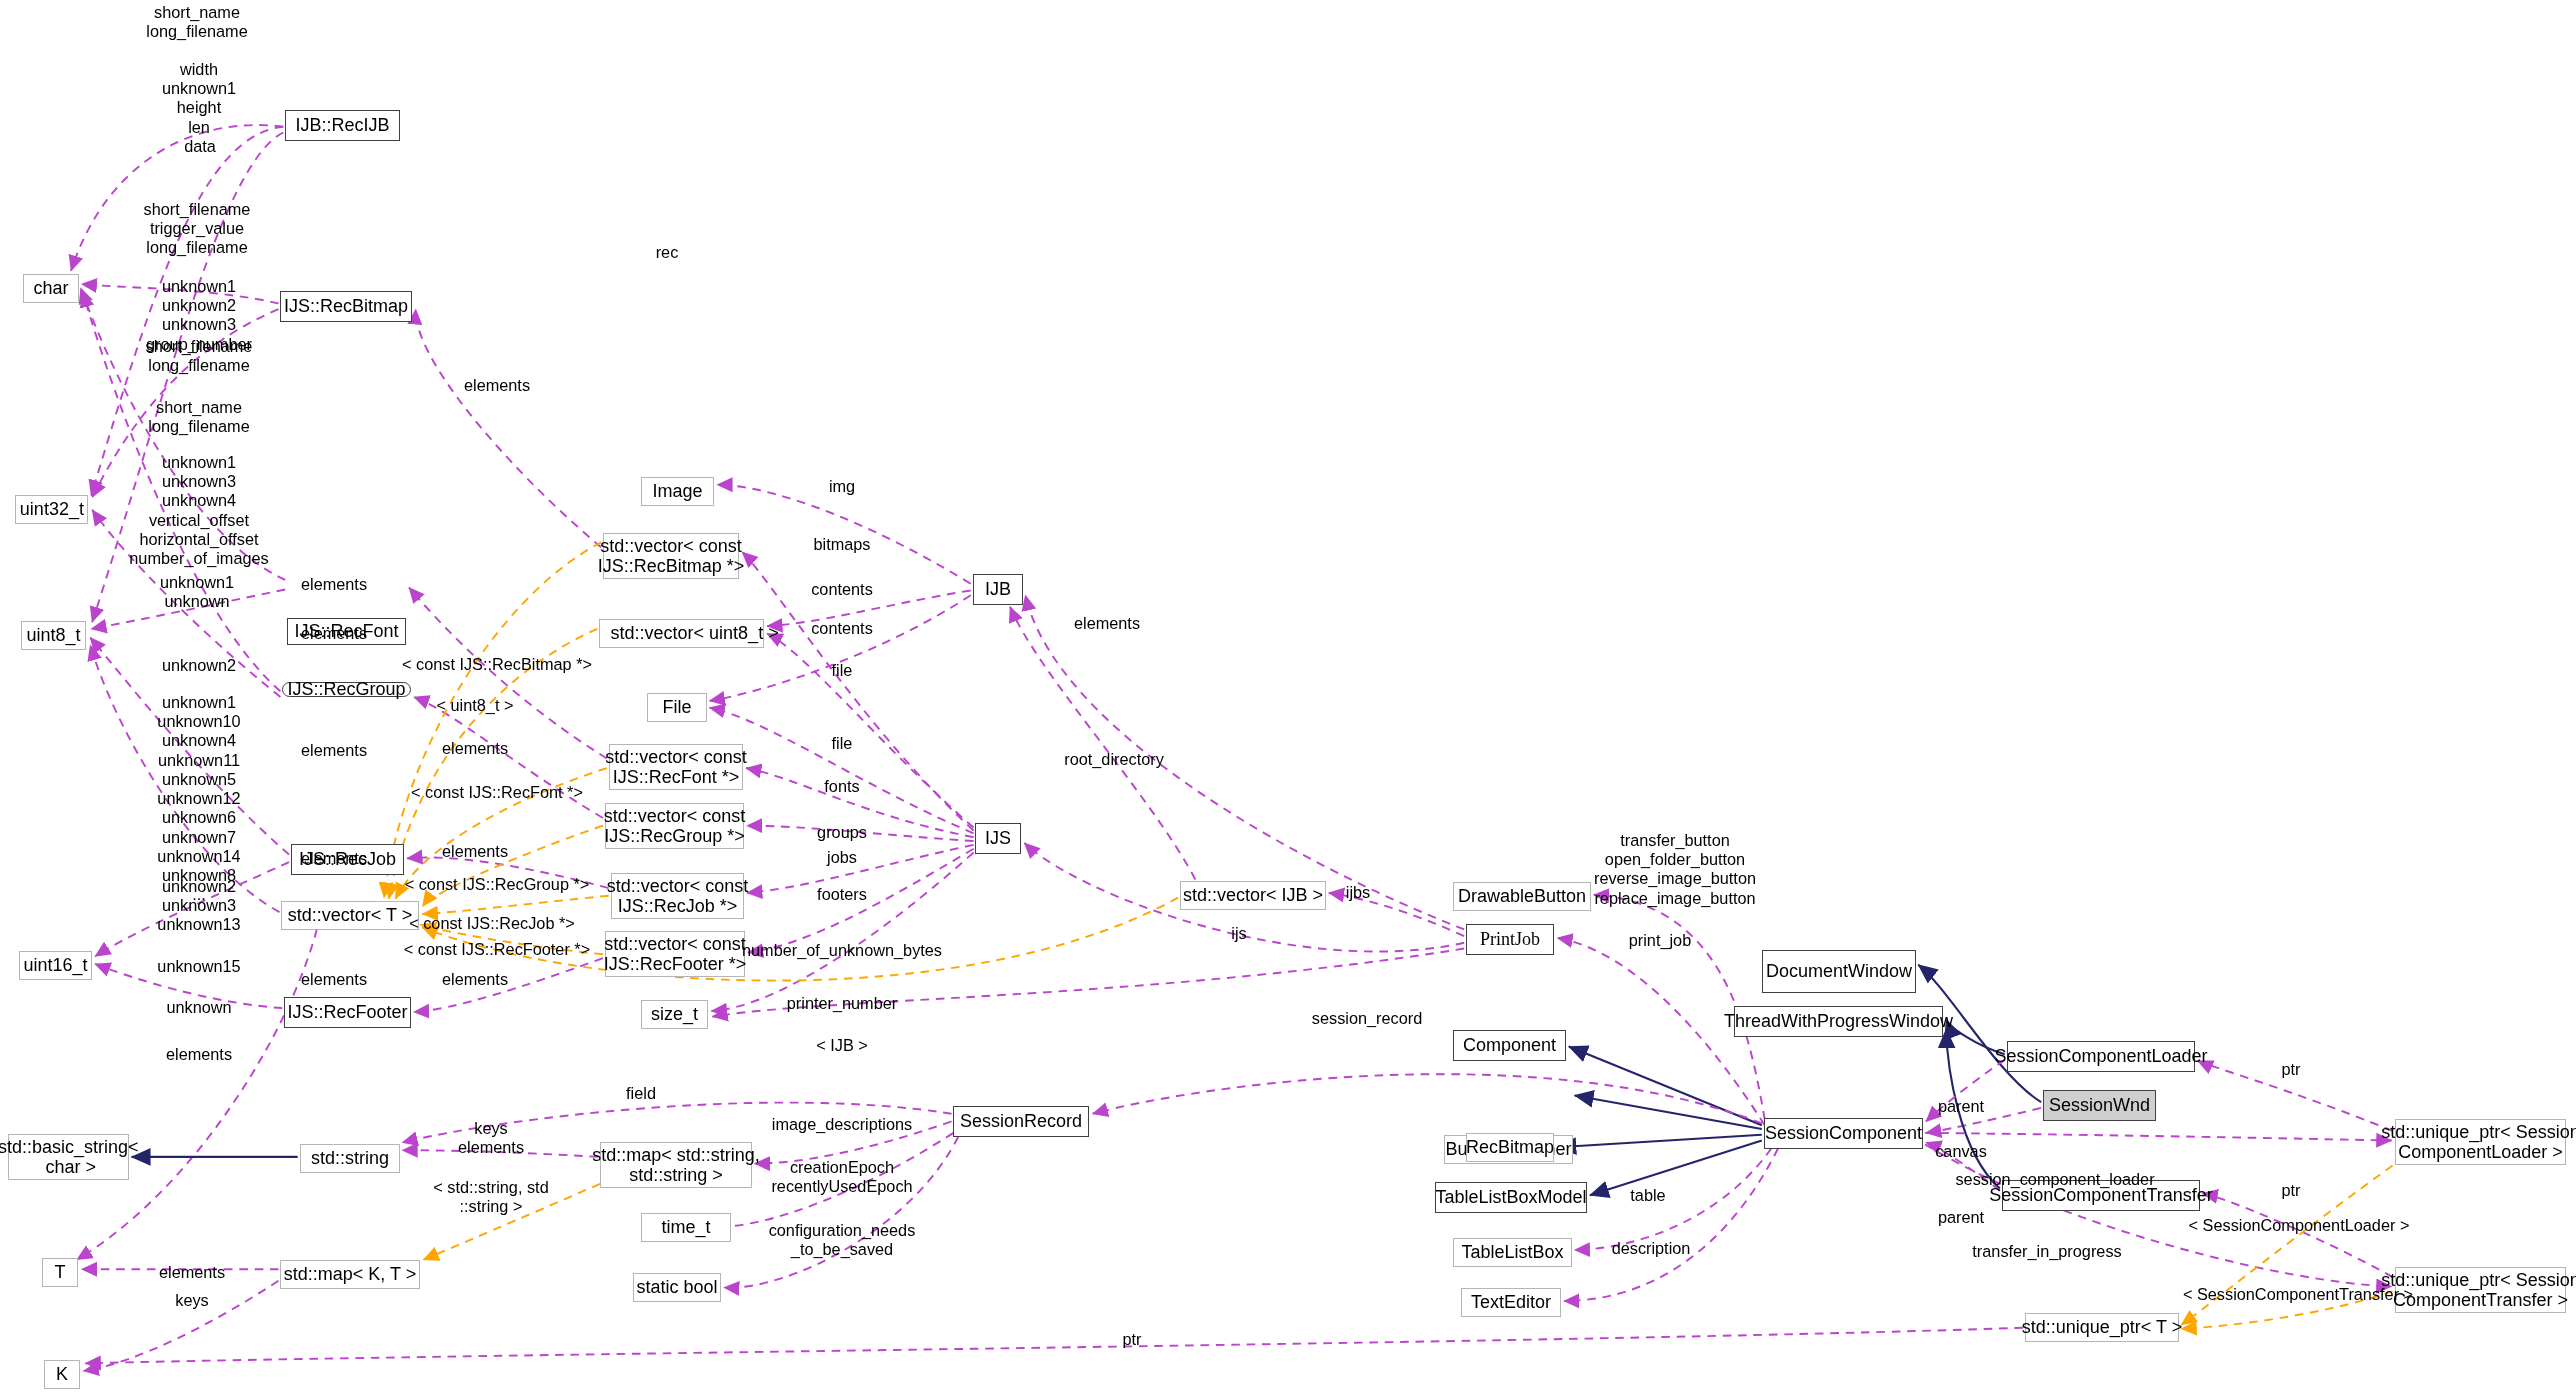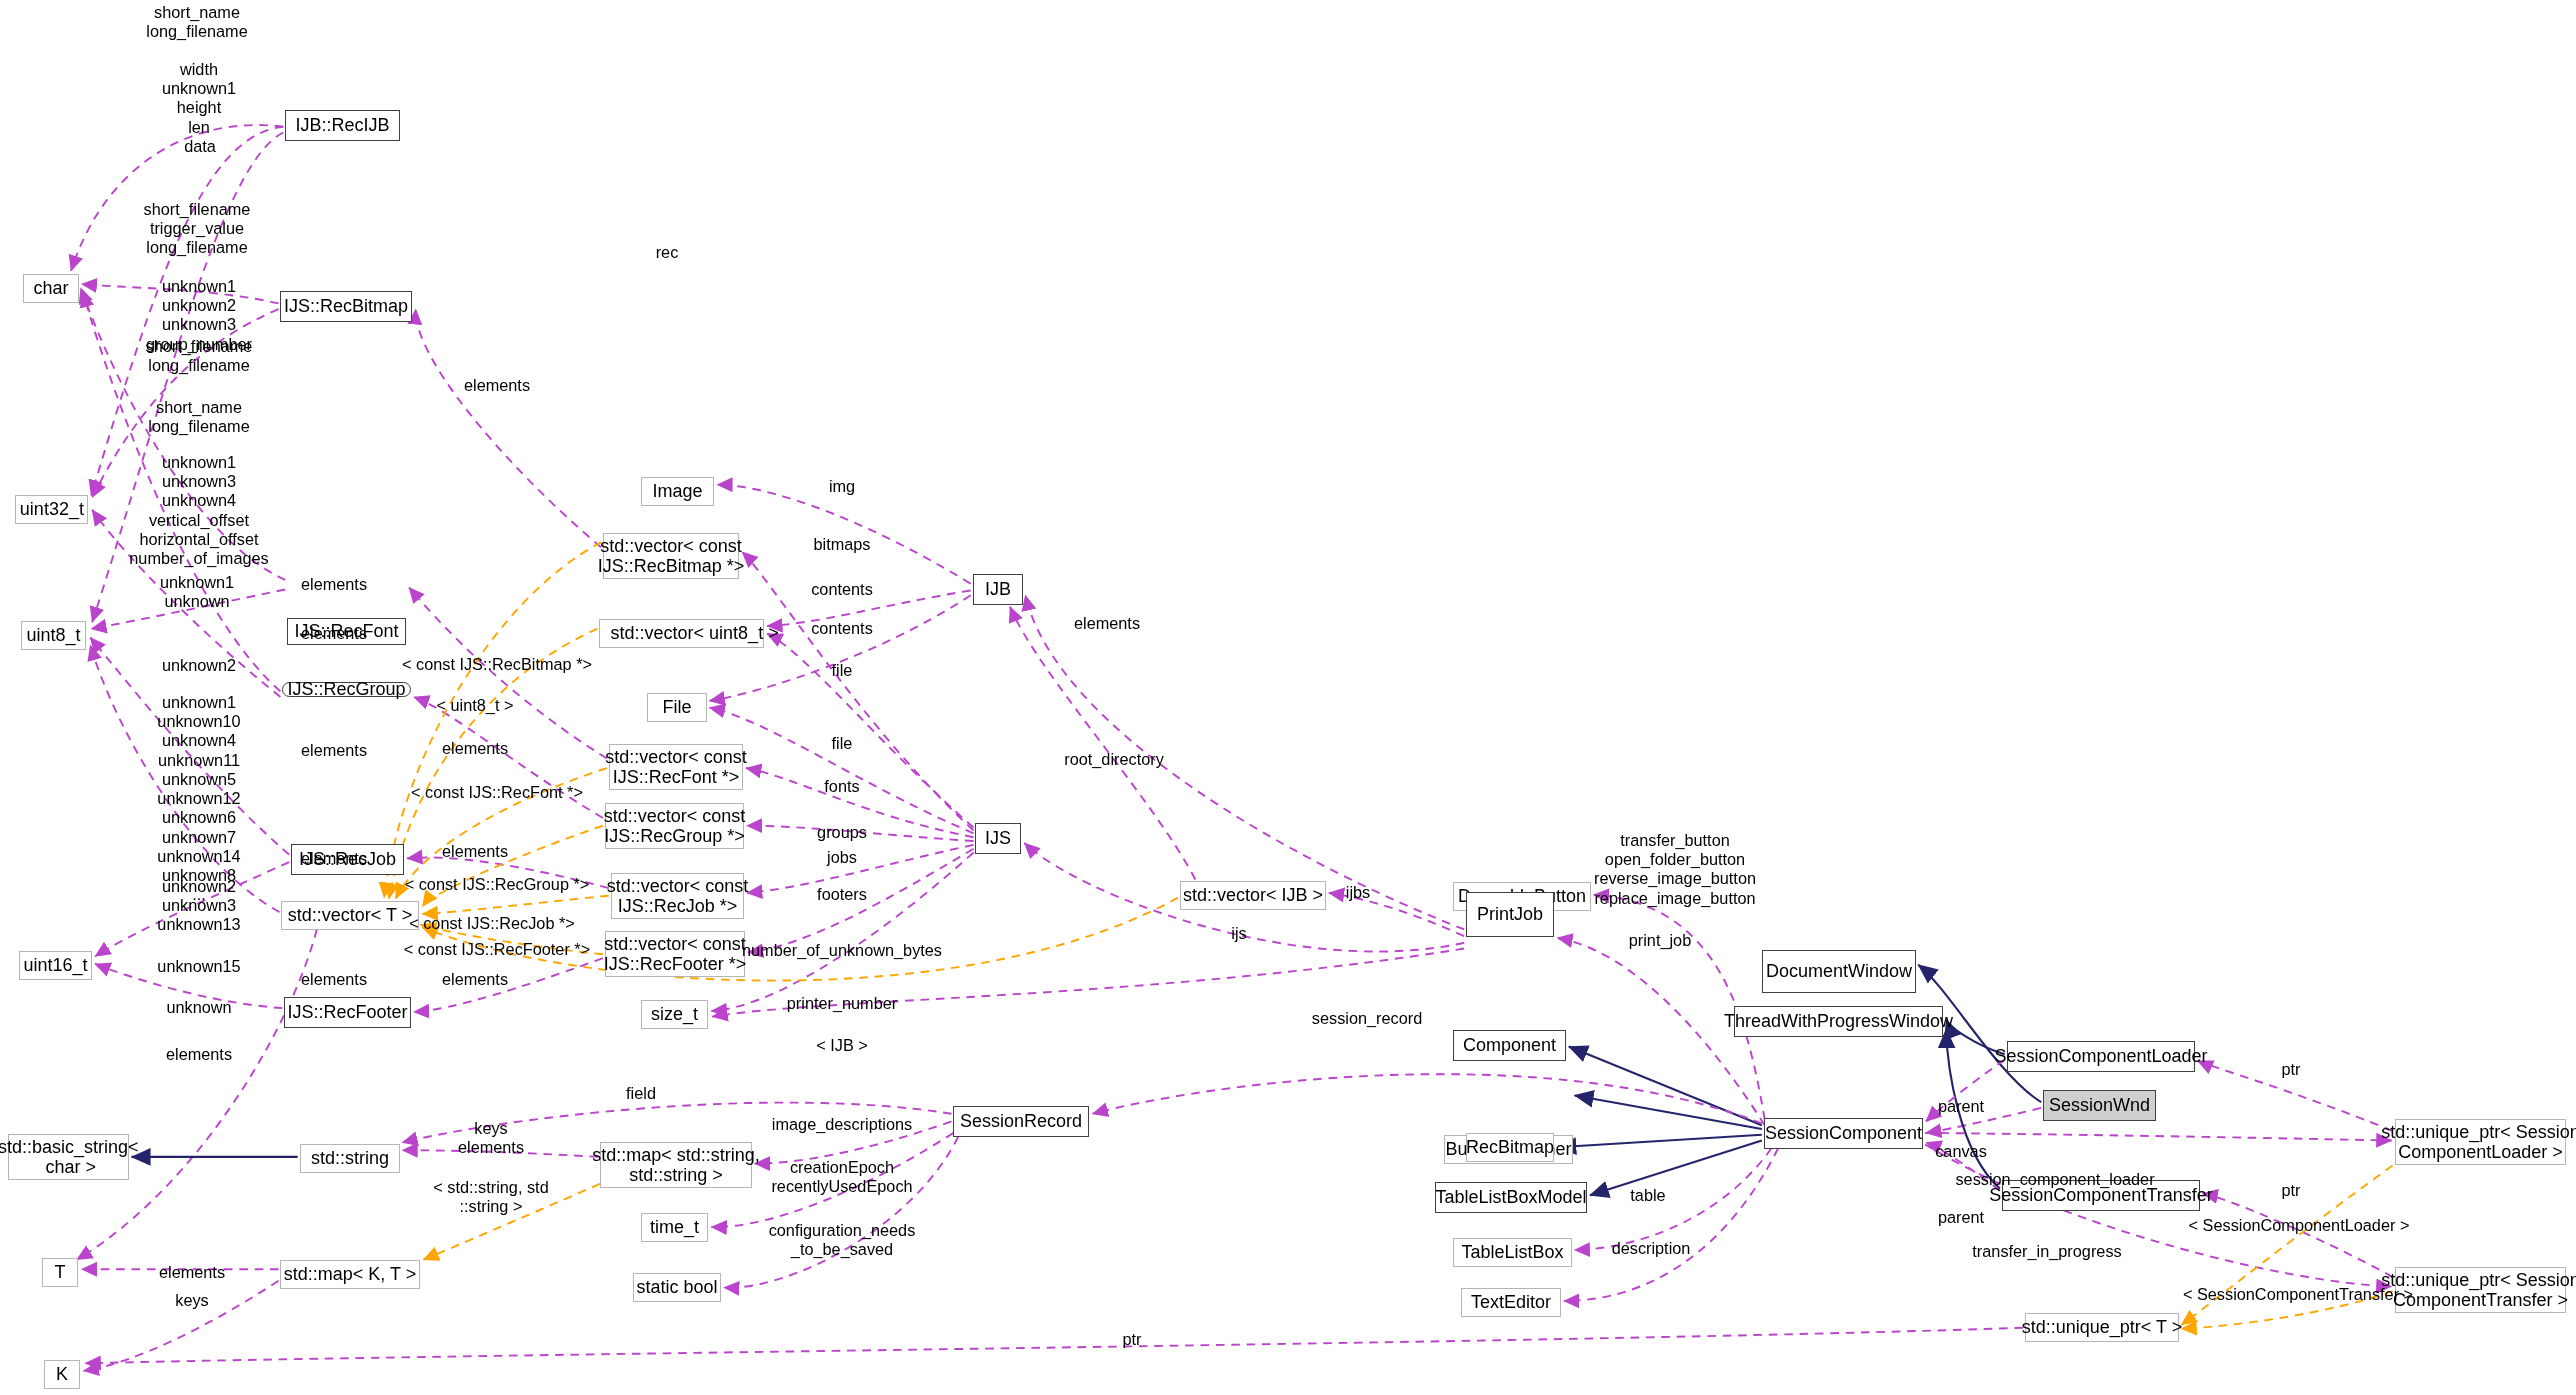--- a/index.html
+++ b/index.html
@@ -134,30 +134,30 @@
       <div class="node tmpl" style="left: 647px; top: 693px; width: 60px; height: 29px;">File</div>
       <div class="node tmpl" style="left: 609px; top: 744px; width: 134px; height: 46px;">std::vector&lt; const
 IJS::RecFont *&gt;</div>
       <div class="node tmpl" style="left: 605px; top: 803px; width: 139px; height: 46px;">std::vector&lt; const
 IJS::RecGroup *&gt;</div>
       <div class="node tmpl" style="left: 611px; top: 873px; width: 133px; height: 46px;">std::vector&lt; const
 IJS::RecJob *&gt;</div>
       <div class="node tmpl" style="left: 605px; top: 931px; width: 140px; height: 46px;">std::vector&lt; const
 IJS::RecFooter *&gt;</div>
       <div class="node tmpl" style="left: 641px; top: 1000px; width: 67px; height: 29px;">size_t</div>
-      <div class="node tmpl" style="left: 641px; top: 1213px; width: 67px; height: 29px;">time_t</div>
+      <div class="node tmpl" style="left: 641px; top: 1213px; width: 90px; height: 29px;">time_t</div>
       <div class="node tmpl" style="left: 633px; top: 1273px; width: 88px; height: 29px;">static bool</div>
       <div class="node tmpl" style="left: 600px; top: 1142px; width: 152px; height: 46px;">std::map&lt; std::string,
 std::string &gt;</div>
       <div class="node solid" style="left: 973px; top: 574px; width: 50px; height: 31px;">IJB</div>
       <div class="node solid" style="left: 975px; top: 823px; width: 46px; height: 31px;">IJS</div>
       <div class="node tmpl" style="left: 1180px; top: 881px; width: 146px; height: 29px;">std::vector&lt; IJB &gt;</div>
       <div class="node solid" style="left: 953px; top: 1106px; width: 136px; height: 31px;">SessionRecord</div>
       <div class="node tmpl" style="left: 1453px; top: 882px; width: 138px; height: 29px;">DrawableButton</div>
-      <div class="node solid" style="left: 1466px; top: 892px; width: 88px; height: 45px;">PrintJob</div>
+      <div class="node solid" style="left: 1466px; top: 924px; width: 88px; height: 31px; font-family: Liberation Serif, serif;">PrintJob</div>
       <div class="node solid" style="left: 1453px; top: 1030px; width: 113px; height: 31px;">Component</div>
       <div class="node tmpl" style="left: 1444px; top: 1135px; width: 129px; height: 29px;">Button::Listener</div>
       <div class="node tmpl" style="left: 1466px; top: 1133px; width: 88px; height: 29px;">RecBitmap</div>
       <div class="node solid" style="left: 1435px; top: 1182px; width: 152px; height: 31px;">TableListBoxModel</div>
       <div class="node tmpl" style="left: 1453px; top: 1238px; width: 119px; height: 29px;">TableListBox</div>
       <div class="node tmpl" style="left: 1461px; top: 1288px; width: 100px; height: 29px;">TextEditor</div>
       <div class="node solid" style="left: 1762px; top: 950px; width: 154px; height: 43px;">DocumentWindow</div>
       <div class="node solid" style="left: 1734px; top: 1006px; width: 209px; height: 31px;">ThreadWithProgressWindow</div>
       <div class="node solid" style="left: 1764px; top: 1118px; width: 159px; height: 31px;">SessionComponent</div>
       <div class="node solid" style="left: 2007px; top: 1041px; width: 188px; height: 31px;">SessionComponentLoader</div>

